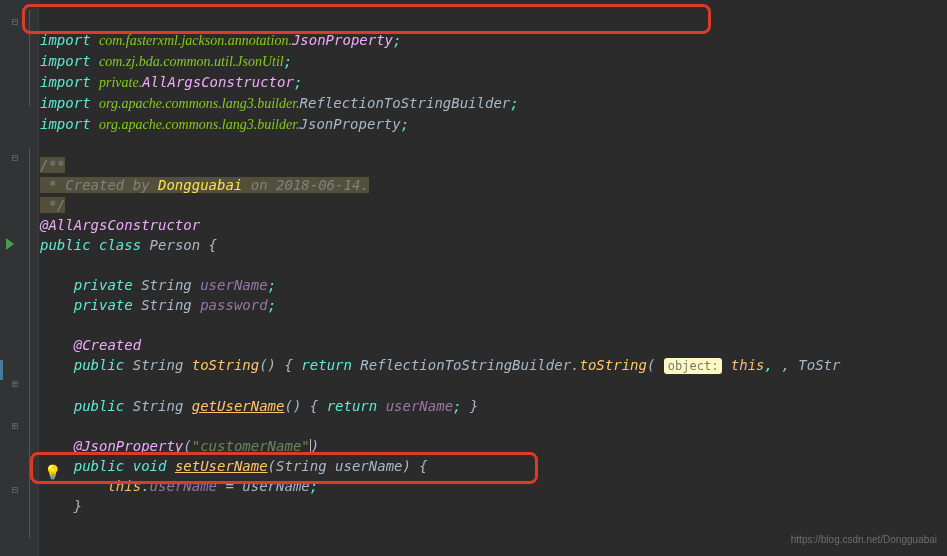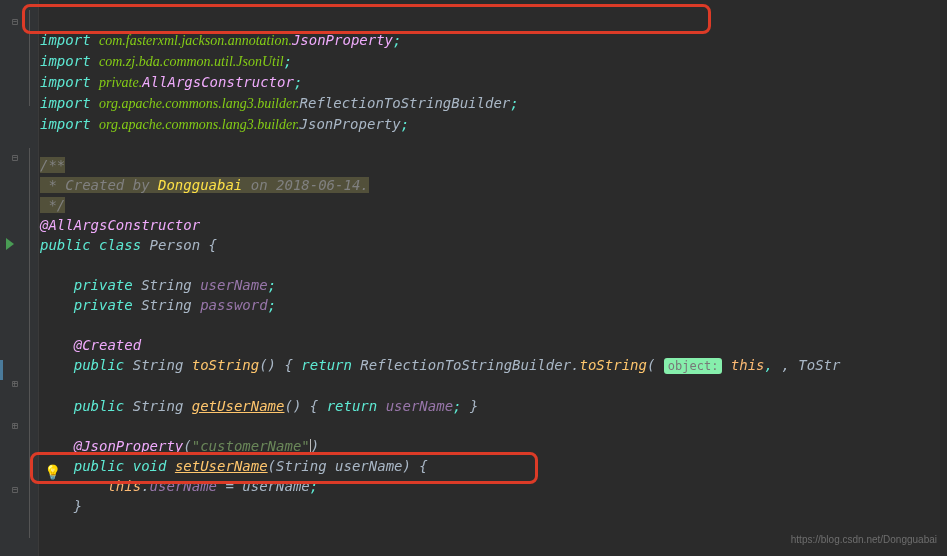--- a/index.html
+++ b/index.html
@@ -65,21 +65,21 @@
   .kw { color: #5eead4; }
   .pkg { color: #84cc16; font-family: Liberation Serif, serif; }
   .cls { color: #a9b7c6; }
   .ann { color: #f0abfc; }
   .str { color: #6a8759; }
   .comment-hl { background: #52503a; color: #808080; }
   .comment-author { color: #fde047; font-style: italic; }
   .method { color: #ffc66d; }
   .field { color: #9876aa; }
   .staticmethod { color: #ffc66d; font-style: italic; }
-  .paramhint { color: #787878; background: #86efac; padding: 1px 4px; border-radius: 3px; font-size: 12px; font-style: normal; }
+  .paramhint { color: #787878; background: #fef9c3; padding: 1px 4px; border-radius: 3px; font-size: 12px; font-style: normal; }
   .this { color: #fdba74; }
   .underline { text-decoration: underline; }
   .red-box {
     position: absolute;
     border: 3px solid #dc3b27;
     border-radius: 8px;
     pointer-events: none;
   }
   .box1 { left: 22px; top: 4px; width: 683px; height: 24px; }
   .box2 { left: 30px; top: 452px; width: 502px; height: 26px; }

